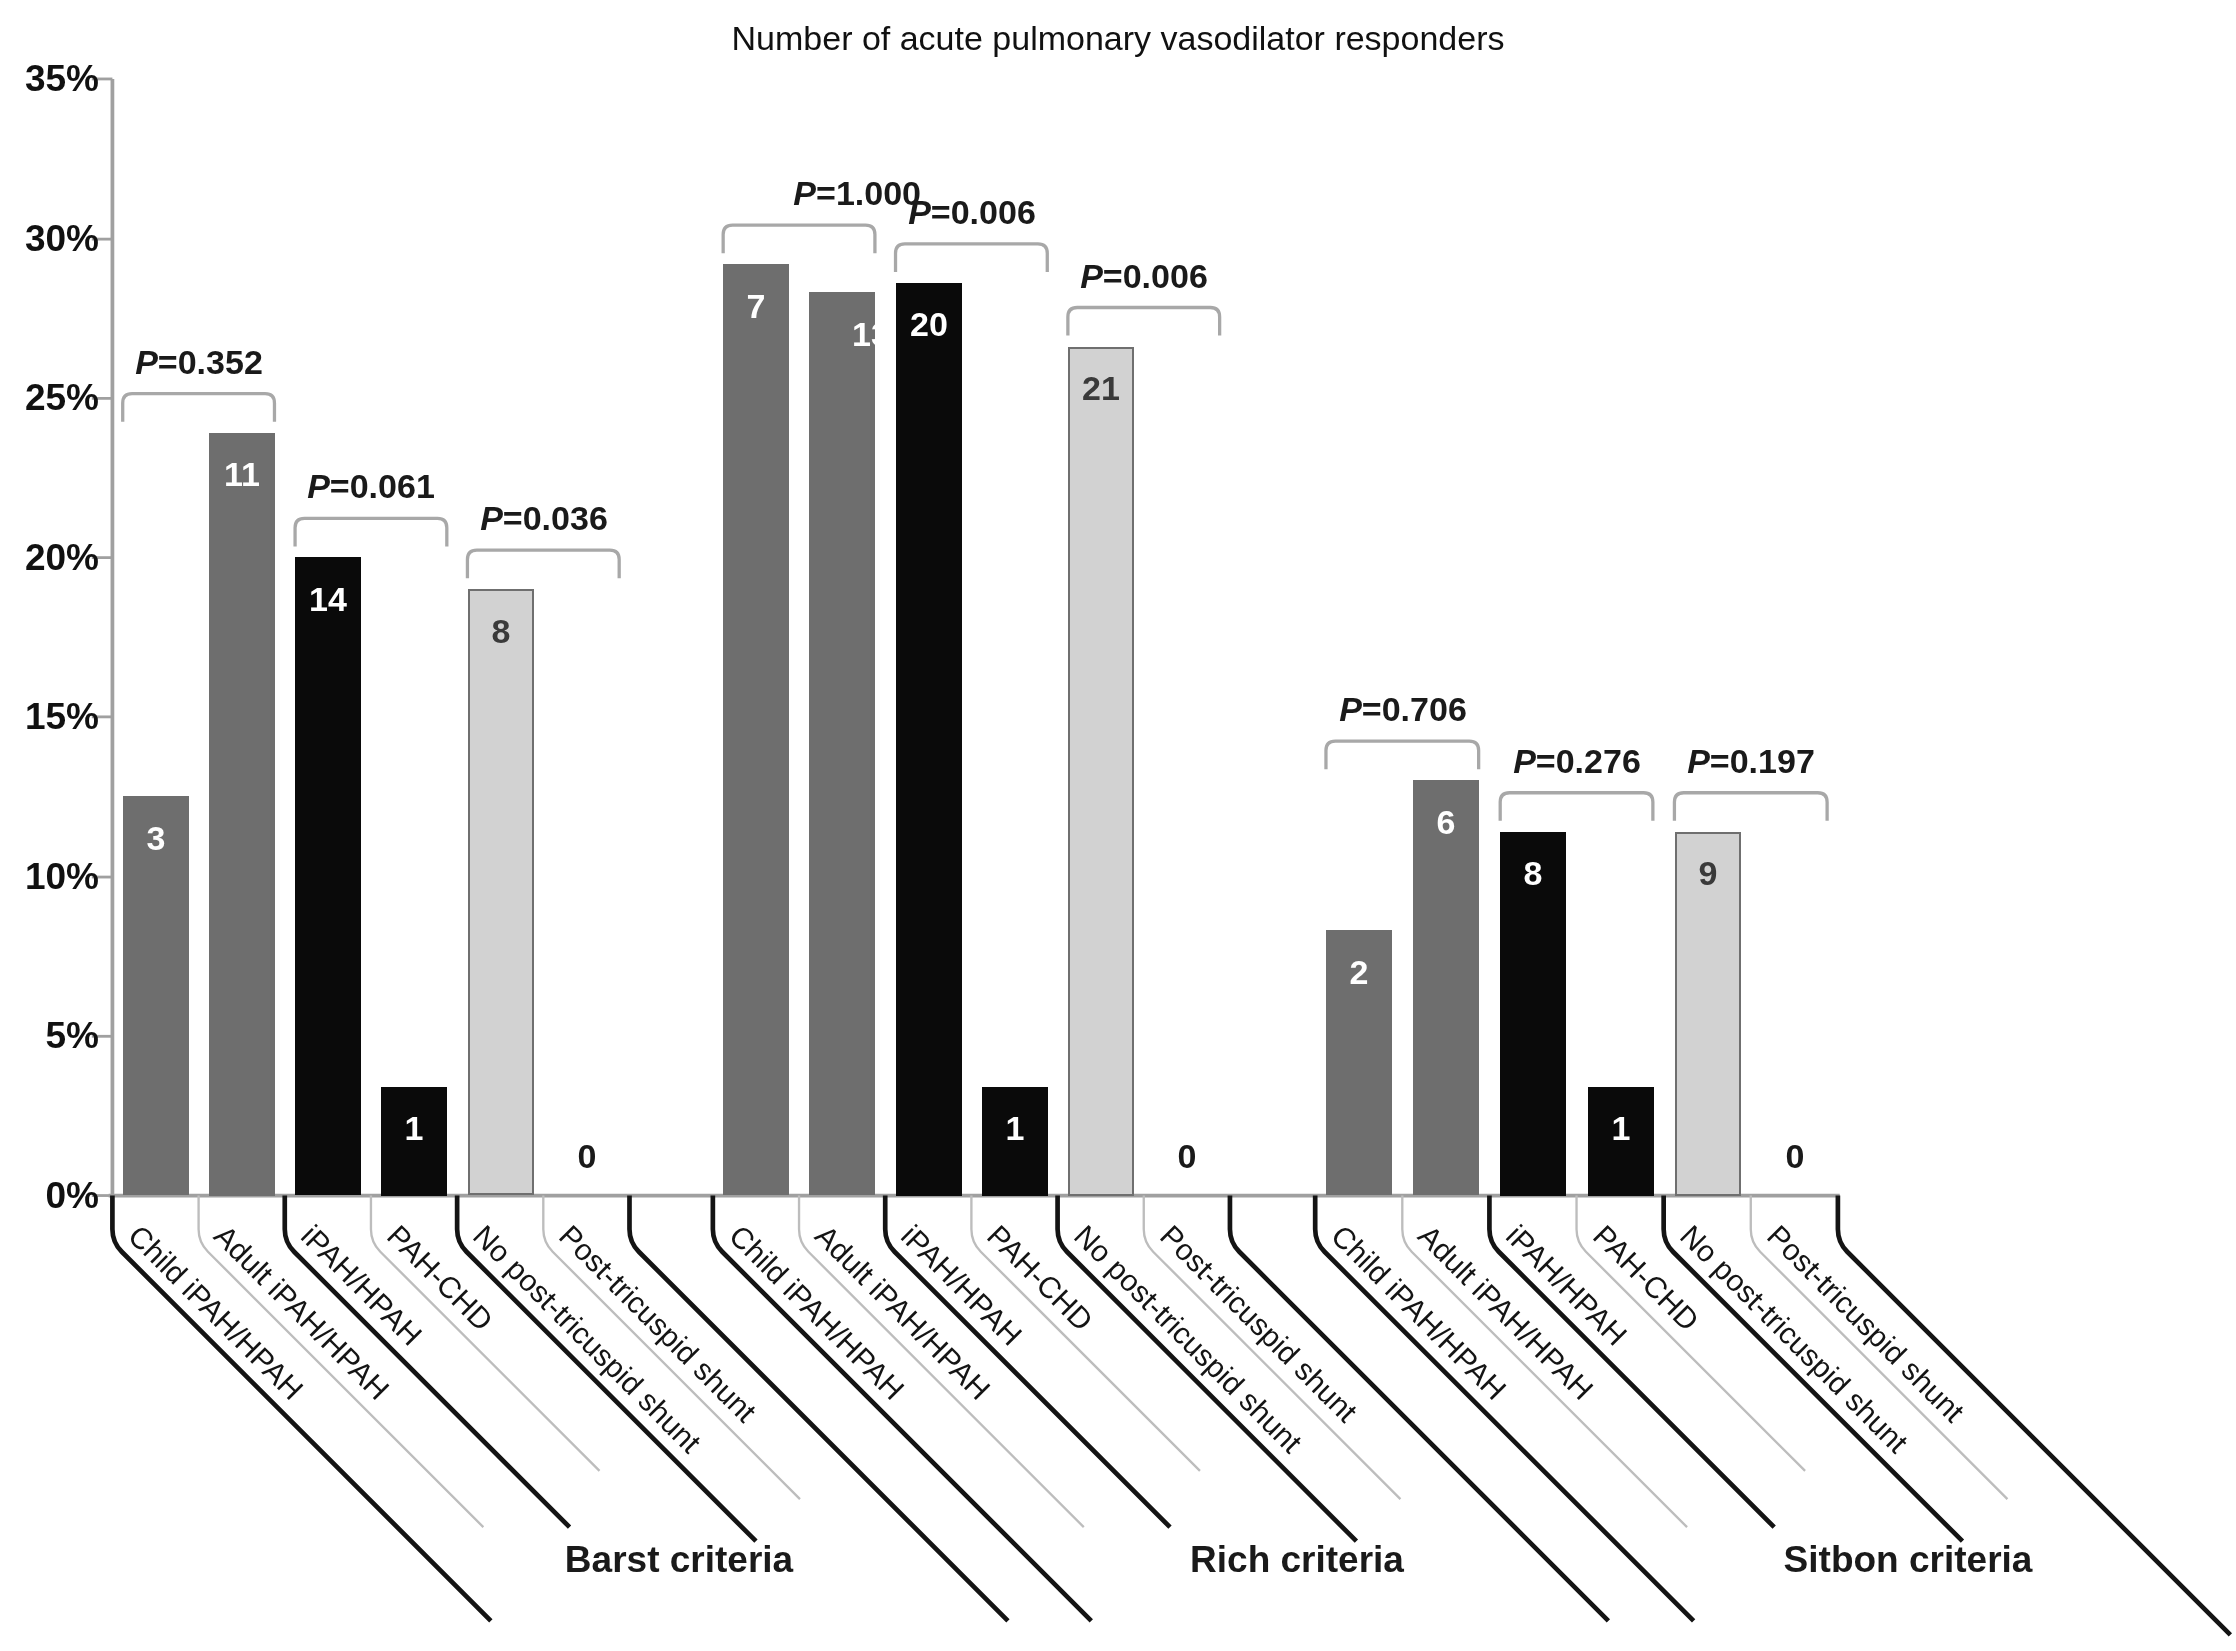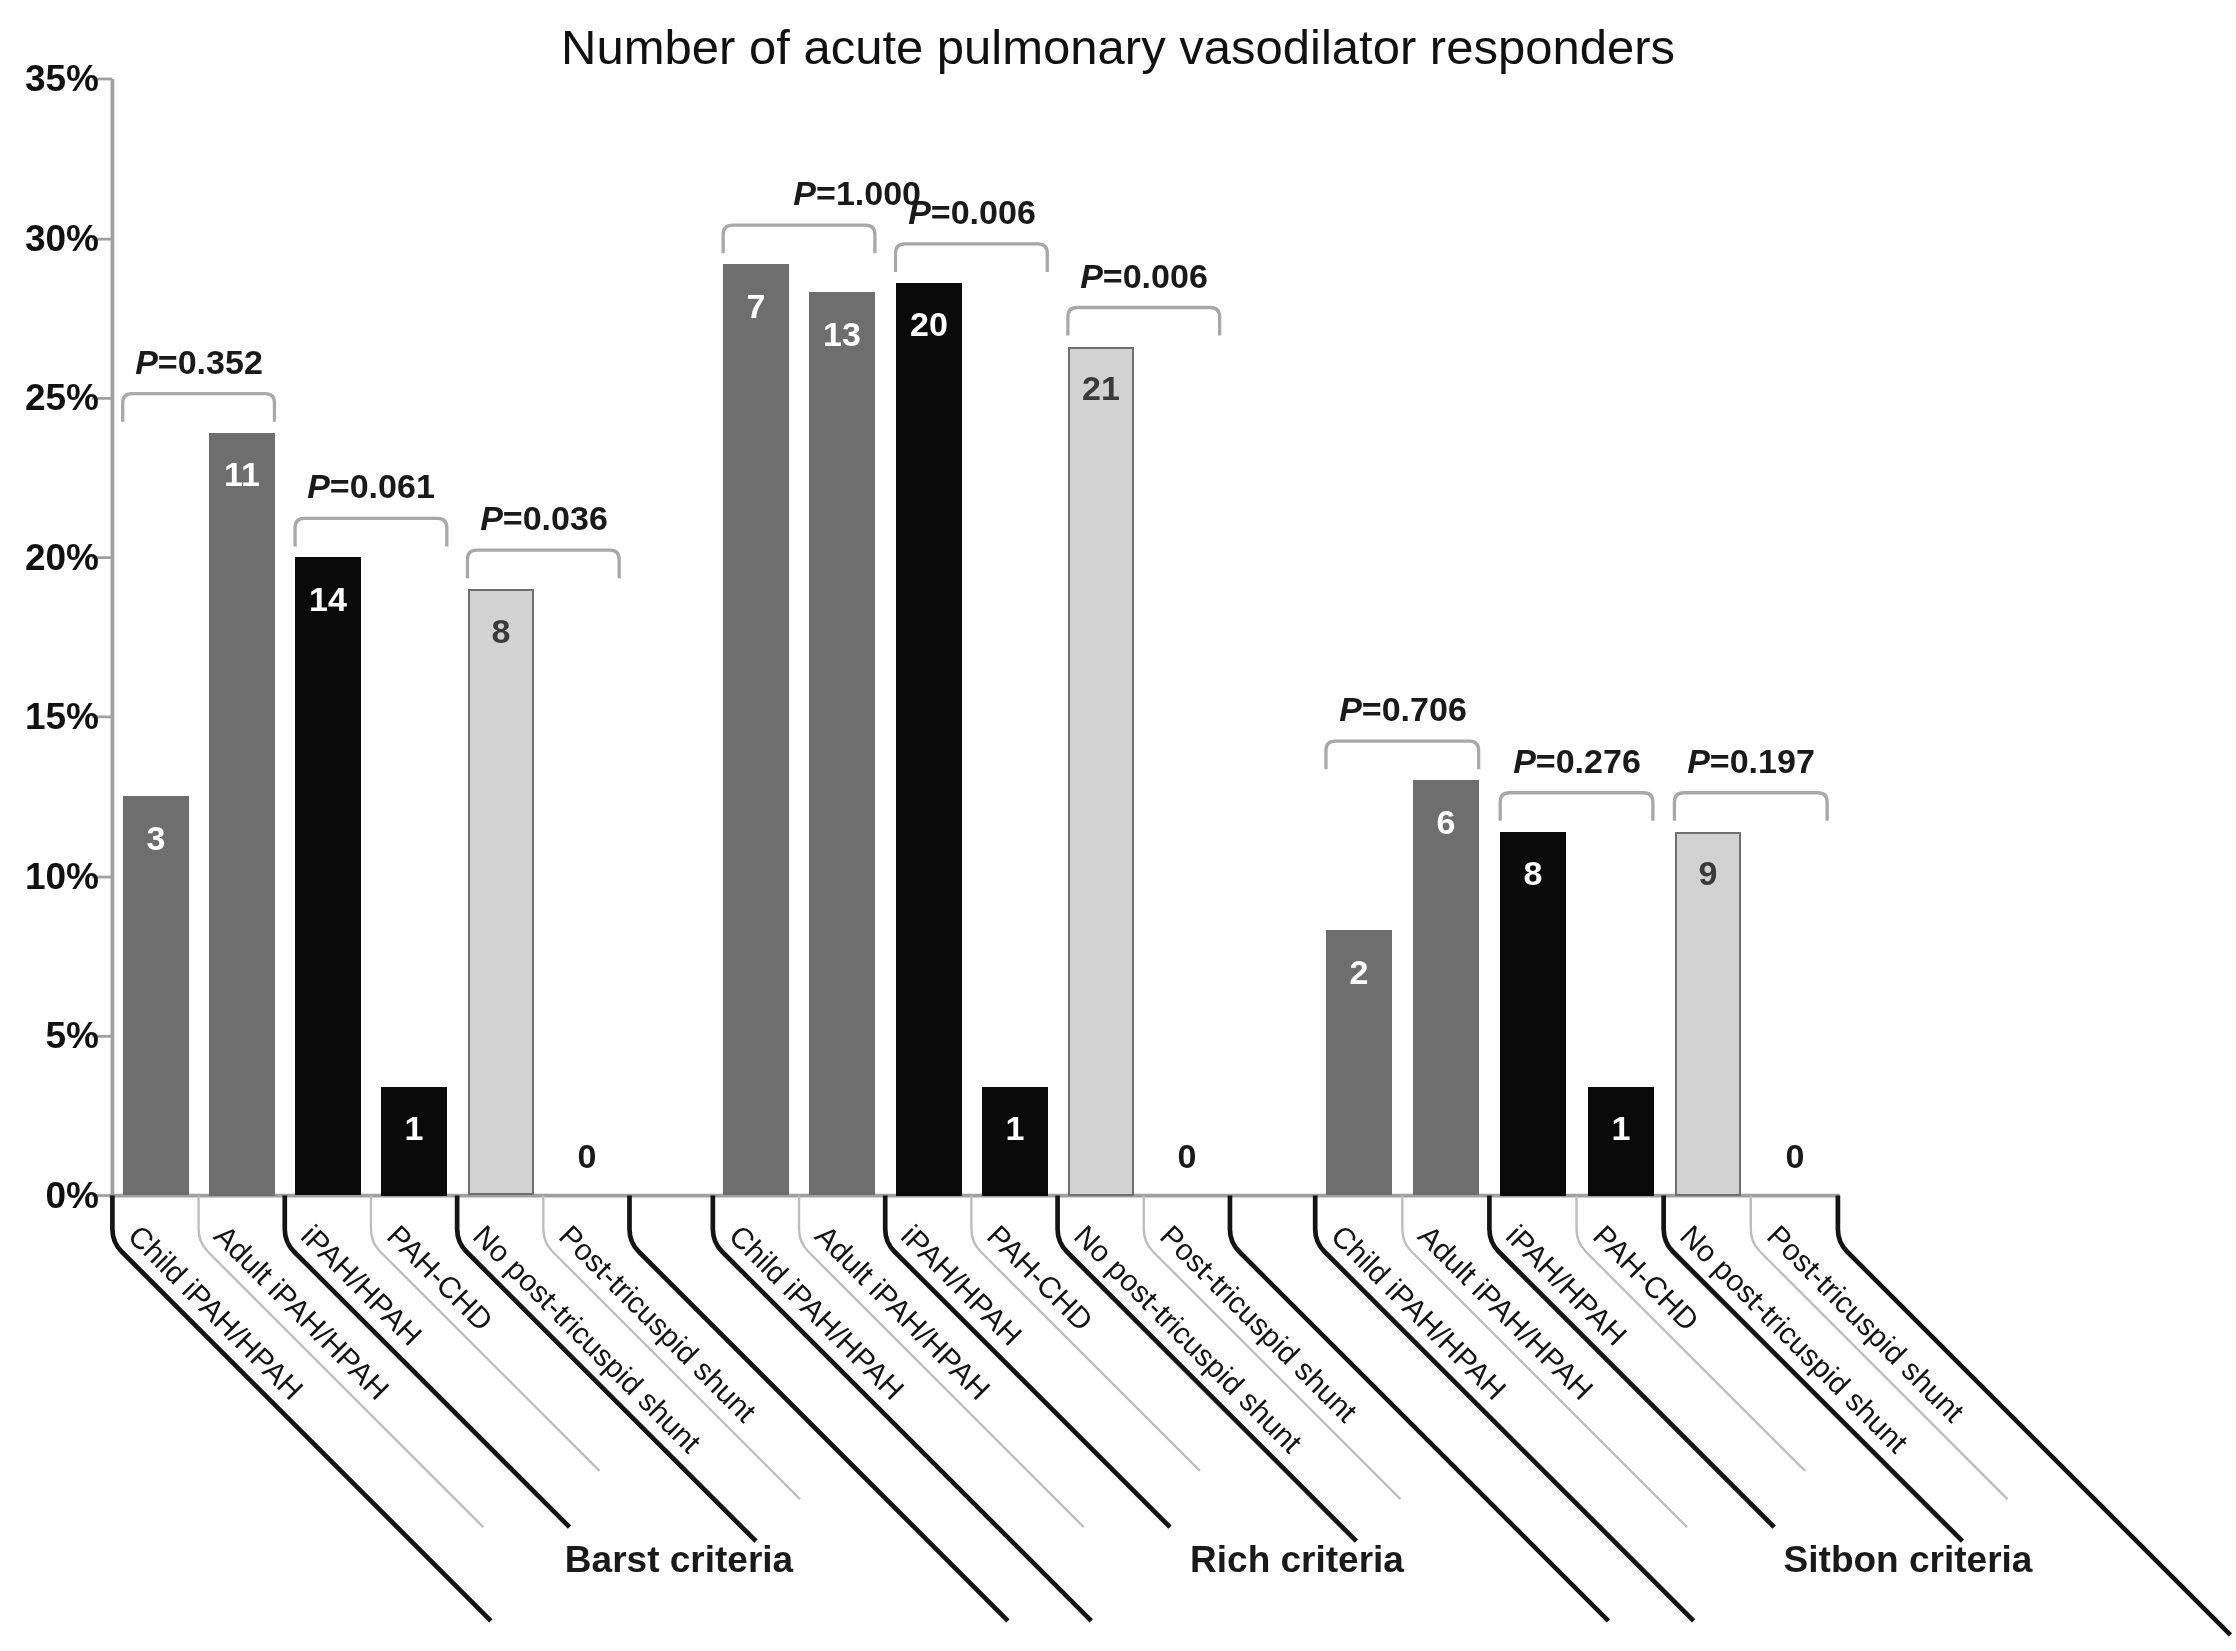--- a/index.html
+++ b/index.html
@@ -1,20 +1,20 @@
 <!DOCTYPE html>
 <html style="font-size:15px"><head>
 <meta charset="utf-8">
 <style>
   html,body{margin:0;padding:0;background:#ffffff;}
   body{font-family:"Liberation Sans","DejaVu Sans",sans-serif;}
   #figure{position:relative;width:2236px;height:1652px;background:#fff;overflow:hidden;}
   #figure svg{position:absolute;left:0;top:0;}
   .abs{position:absolute;}
-  .title{font-size:49px;font-weight:500;color:#111;white-space:nowrap;transform:translateX(-50%);}
+  .title{font-size:34px;font-weight:500;color:#111;white-space:nowrap;transform:translateX(-50%);}
   .ytick{width:99px;text-align:right;font-size:37px;font-weight:700;color:#111;line-height:1;}
   .bar{position:absolute;}
   .bar.dark{background:#6e6e6e;}
   .bar.black{background:#0a0a0a;}
   .bar.light{background:#d2d2d2;border:2.8px solid #6f6f6f;box-sizing:border-box;}
   .count{position:absolute;width:66px;text-align:center;font-size:34px;font-weight:700;line-height:1;}
   .count.on-dark{color:#ffffff;}
   .count.on-light{color:#3a3a3a;}
   .count.zero{color:#1a1a1a;}
   .plabel{position:absolute;width:244px;text-align:center;font-size:34px;font-weight:600;color:#1a1a1a;white-space:nowrap;line-height:1;}
@@ -96,21 +96,21 @@
       <div class="count zero" style="left:554px;top:1139px;">0</div>
       <div class="catlabel" style="left:575px;top:1220px;">Post-tricuspid shunt</div>
       <div class="plabel" style="left:77px;top:345px;"><i>P</i>=0.352</div>
       <div class="plabel" style="left:249px;top:469px;"><i>P</i>=0.061</div>
       <div class="plabel" style="left:422px;top:501px;"><i>P</i>=0.036</div>
       <div class="grouplabel" style="left:679px;top:1541px;">Barst criteria</div>
       <div class="bar dark" style="left:723px;top:264px;width:66px;height:931px;"></div>
       <div class="count on-dark" style="left:723px;top:289px;">7</div>
       <div class="catlabel" style="left:745px;top:1220px;">Child iPAH/HPAH</div>
       <div class="bar dark" style="left:809px;top:292px;width:66px;height:903px;"></div>
-      <div class="count on-dark" style="left:809px;top:317px;">13</div>
+      <div class="count on-dark" style="left:809px;top:317px;padding-left:29px;">13</div>
       <div class="catlabel" style="left:831px;top:1220px;">Adult iPAH/HPAH</div>
       <div class="bar black" style="left:896px;top:283px;width:66px;height:913px;"></div>
       <div class="count on-dark" style="left:896px;top:307px;">20</div>
       <div class="catlabel" style="left:917px;top:1220px;">iPAH/HPAH</div>
       <div class="bar black" style="left:982px;top:1087px;width:66px;height:109px;"></div>
       <div class="count on-dark" style="left:982px;top:1111px;">1</div>
       <div class="catlabel" style="left:1003px;top:1220px;">PAH-CHD</div>
       <div class="bar light" style="left:1068px;top:347px;width:66px;height:849px;"></div>
       <div class="count on-light" style="left:1068px;top:371px;">21</div>
       <div class="catlabel" style="left:1090px;top:1220px;">No post-tricuspid shunt</div>

